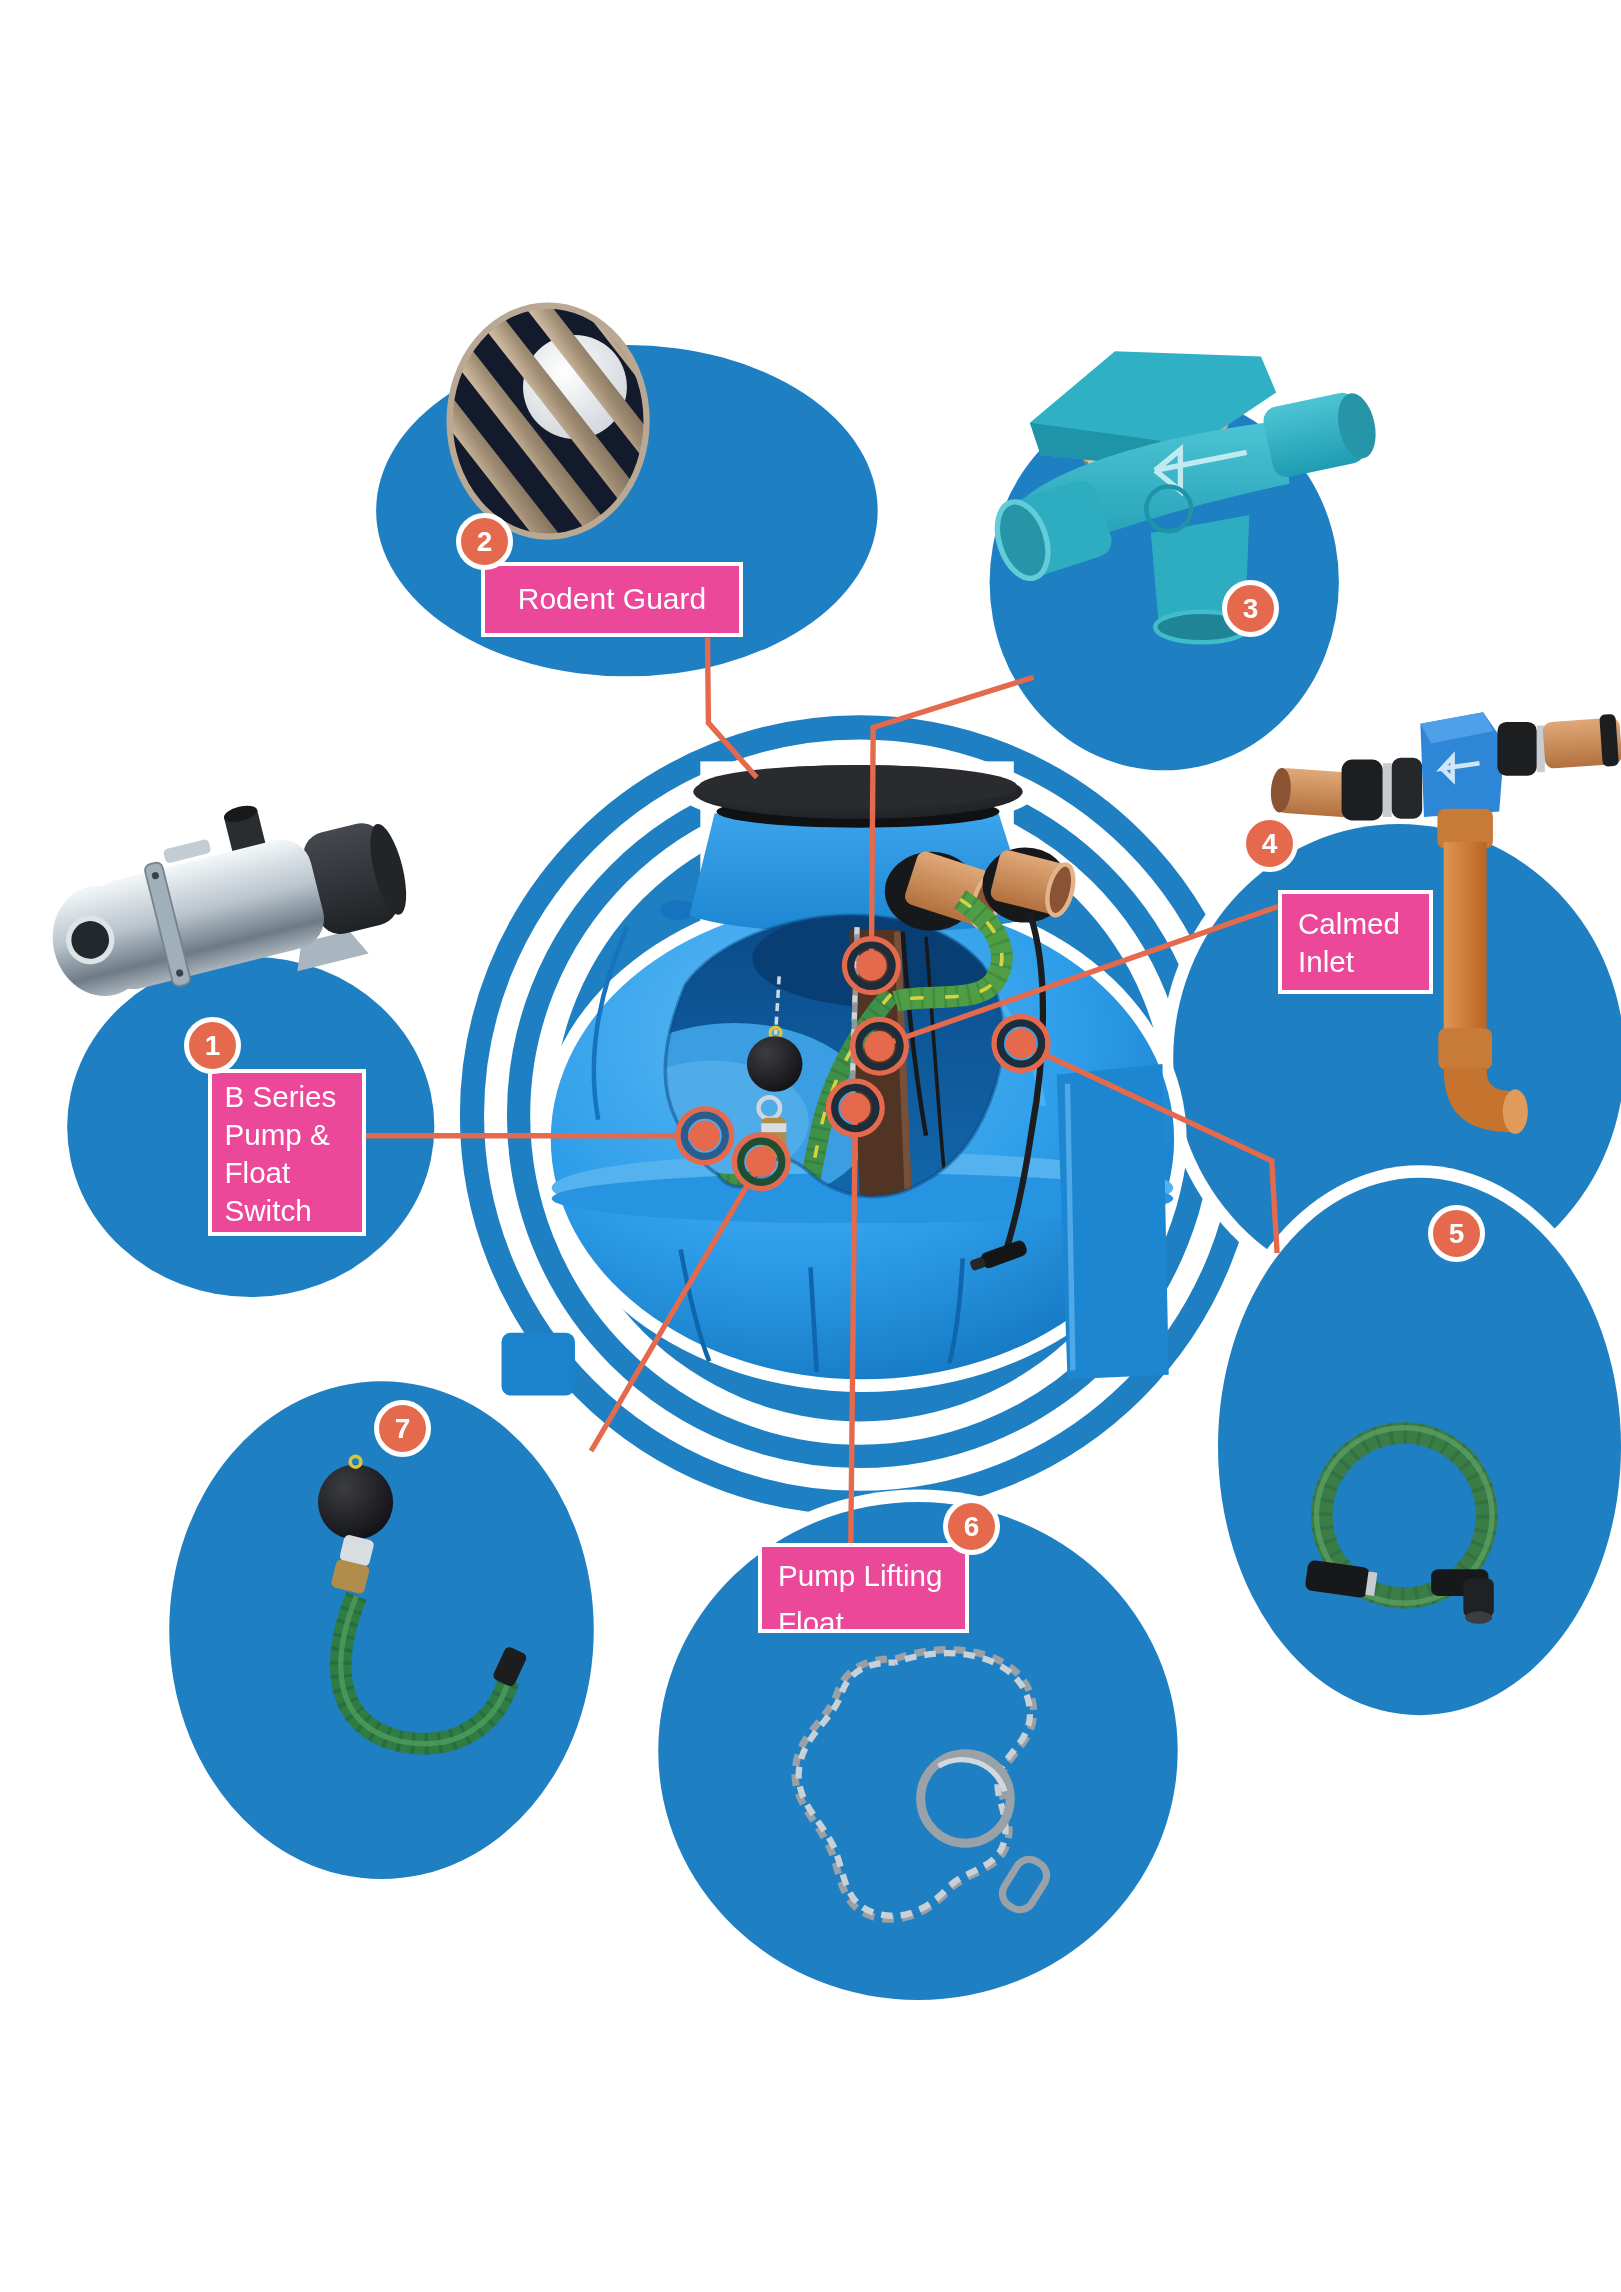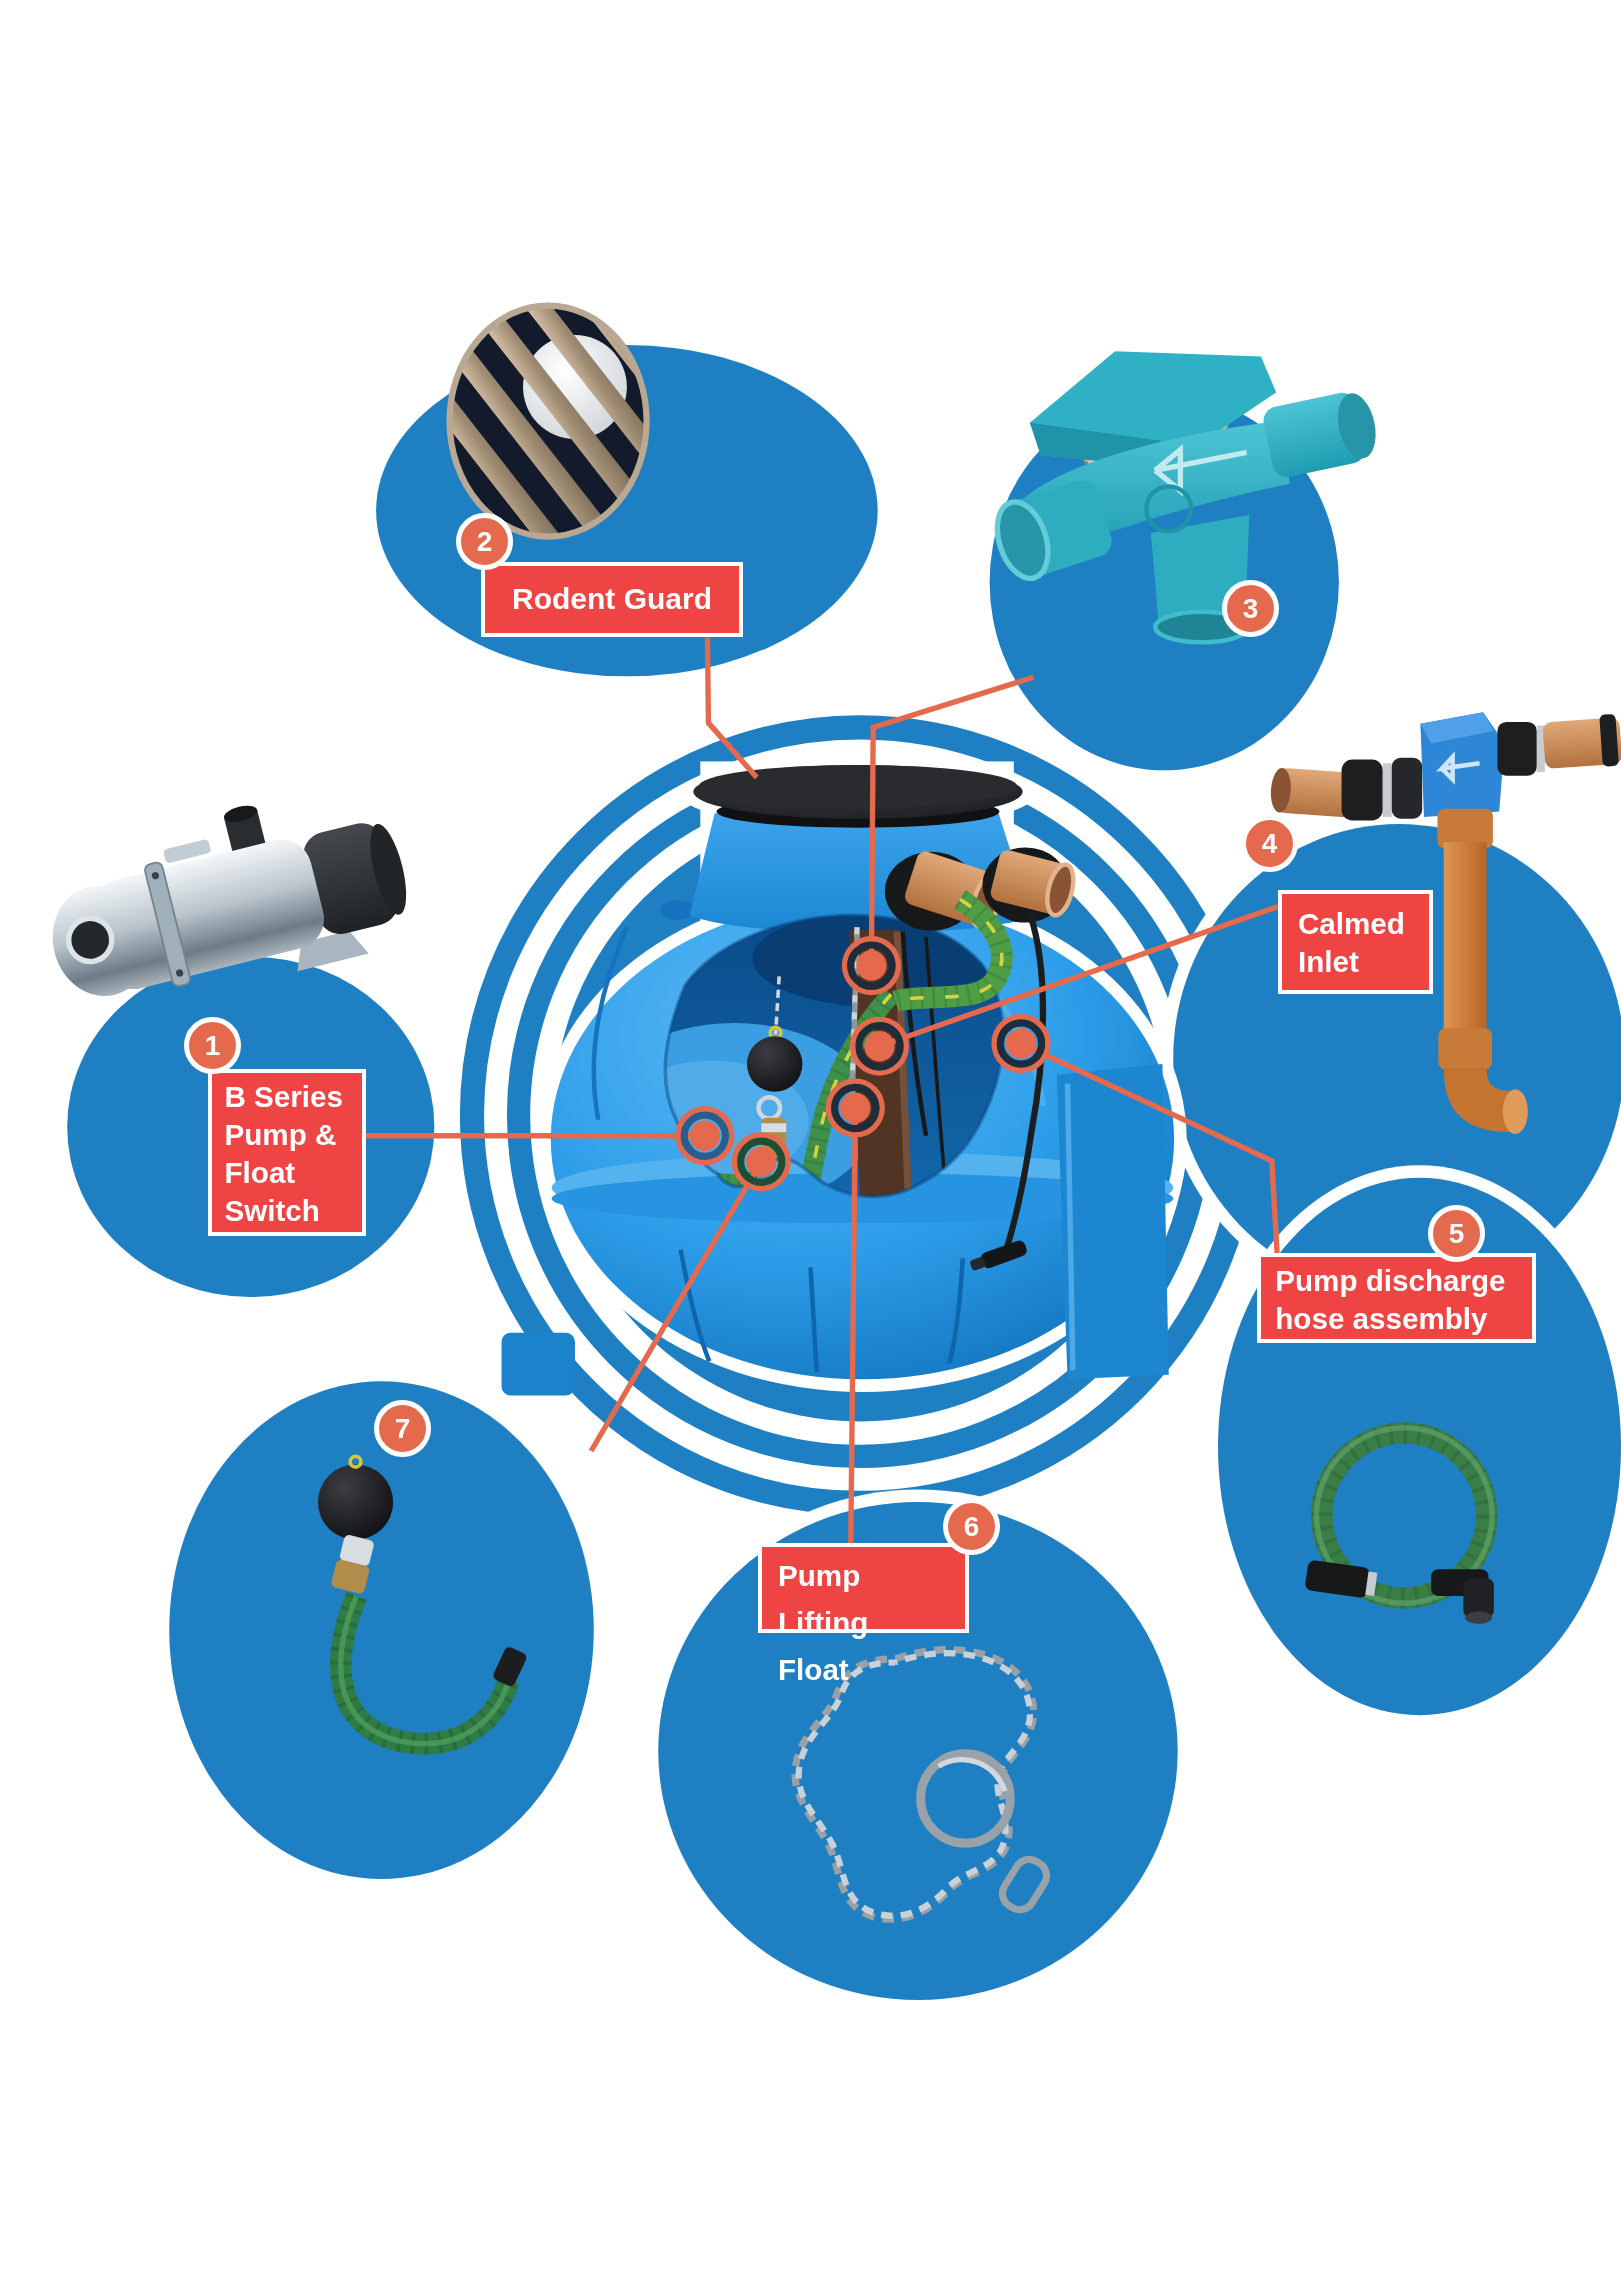--- a/index.html
+++ b/index.html
@@ -2,22 +2,22 @@
 <html style="font-size:14.3px"><head>
 <meta charset="utf-8">
 <style>
   html,body{margin:0;padding:0;background:#ffffff;}
   #canvas{
     position:relative;width:1621px;height:2293px;background:#ffffff;overflow:hidden;
     font-family:"Liberation Sans", sans-serif;
   }
   #artwork{position:absolute;left:0;top:0;z-index:10;}
   .label{
-    position:absolute;z-index:20;background:#ef4444;border:4.5px solid #ffffff;
-    color:#ffffff;font-weight:700;box-sizing:border-box;
+    position:absolute;z-index:20;background:#ec4899;border:4.5px solid #ffffff;
+    color:#ffffff;font-weight:400;box-sizing:border-box;
   }
   .label .line{display:block;}
   #label-1{left:208px;top:1069px;width:158px;height:167px;font-size:29.6px;line-height:38px;padding:5.4px 12.5px;}
   #label-2{left:481px;top:562px;width:262px;height:75px;font-size:30px;line-height:66px;text-align:center;}
   #label-3{left:1034px;top:632px;width:218px;height:84px;font-size:29.6px;line-height:36px;padding:3.6px 18px;}
   #label-4{left:1278px;top:862px;width:155px;height:104px;font-size:29.6px;line-height:38px;padding:10.7px 16px;margin-top:28px;}
   #label-5{left:1257px;top:1253px;width:279px;height:90px;font-size:29.6px;line-height:38px;padding:5.4px 14.3px;}
   #label-6{left:758px;top:1543px;width:211px;height:90px;font-size:29.6px;line-height:47px;padding:5.4px 16px;}
   #label-7{left:423px;top:1448px;width:170px;height:106px;font-size:29.6px;line-height:38px;padding:12.5px 16px;}
   .badge{
@@ -396,24 +396,20 @@
   <span class="line">Float</span>
   <span class="line">Switch</span>
 </div>
 <div class="label" id="label-2">
   <span class="line">Rodent Guard</span>
 </div>
 <div class="label" id="label-4">
   <span class="line">Calmed</span>
   <span class="line">Inlet</span>
 </div>
-<div class="label" id="label-5">
-  <span class="line">Pump discharge</span>
-  <span class="line">hose assembly</span>
-</div>
 <div class="label" id="label-6">
   <span class="line">Pump Lifting</span>
   <span class="line">Float</span>
 </div>
 
 <div class="badge" id="badge-1">1</div>
 <div class="badge" id="badge-2">2</div>
 <div class="badge" id="badge-3">3</div>
 <div class="badge" id="badge-4">4</div>
 <div class="badge" id="badge-5">5</div>

